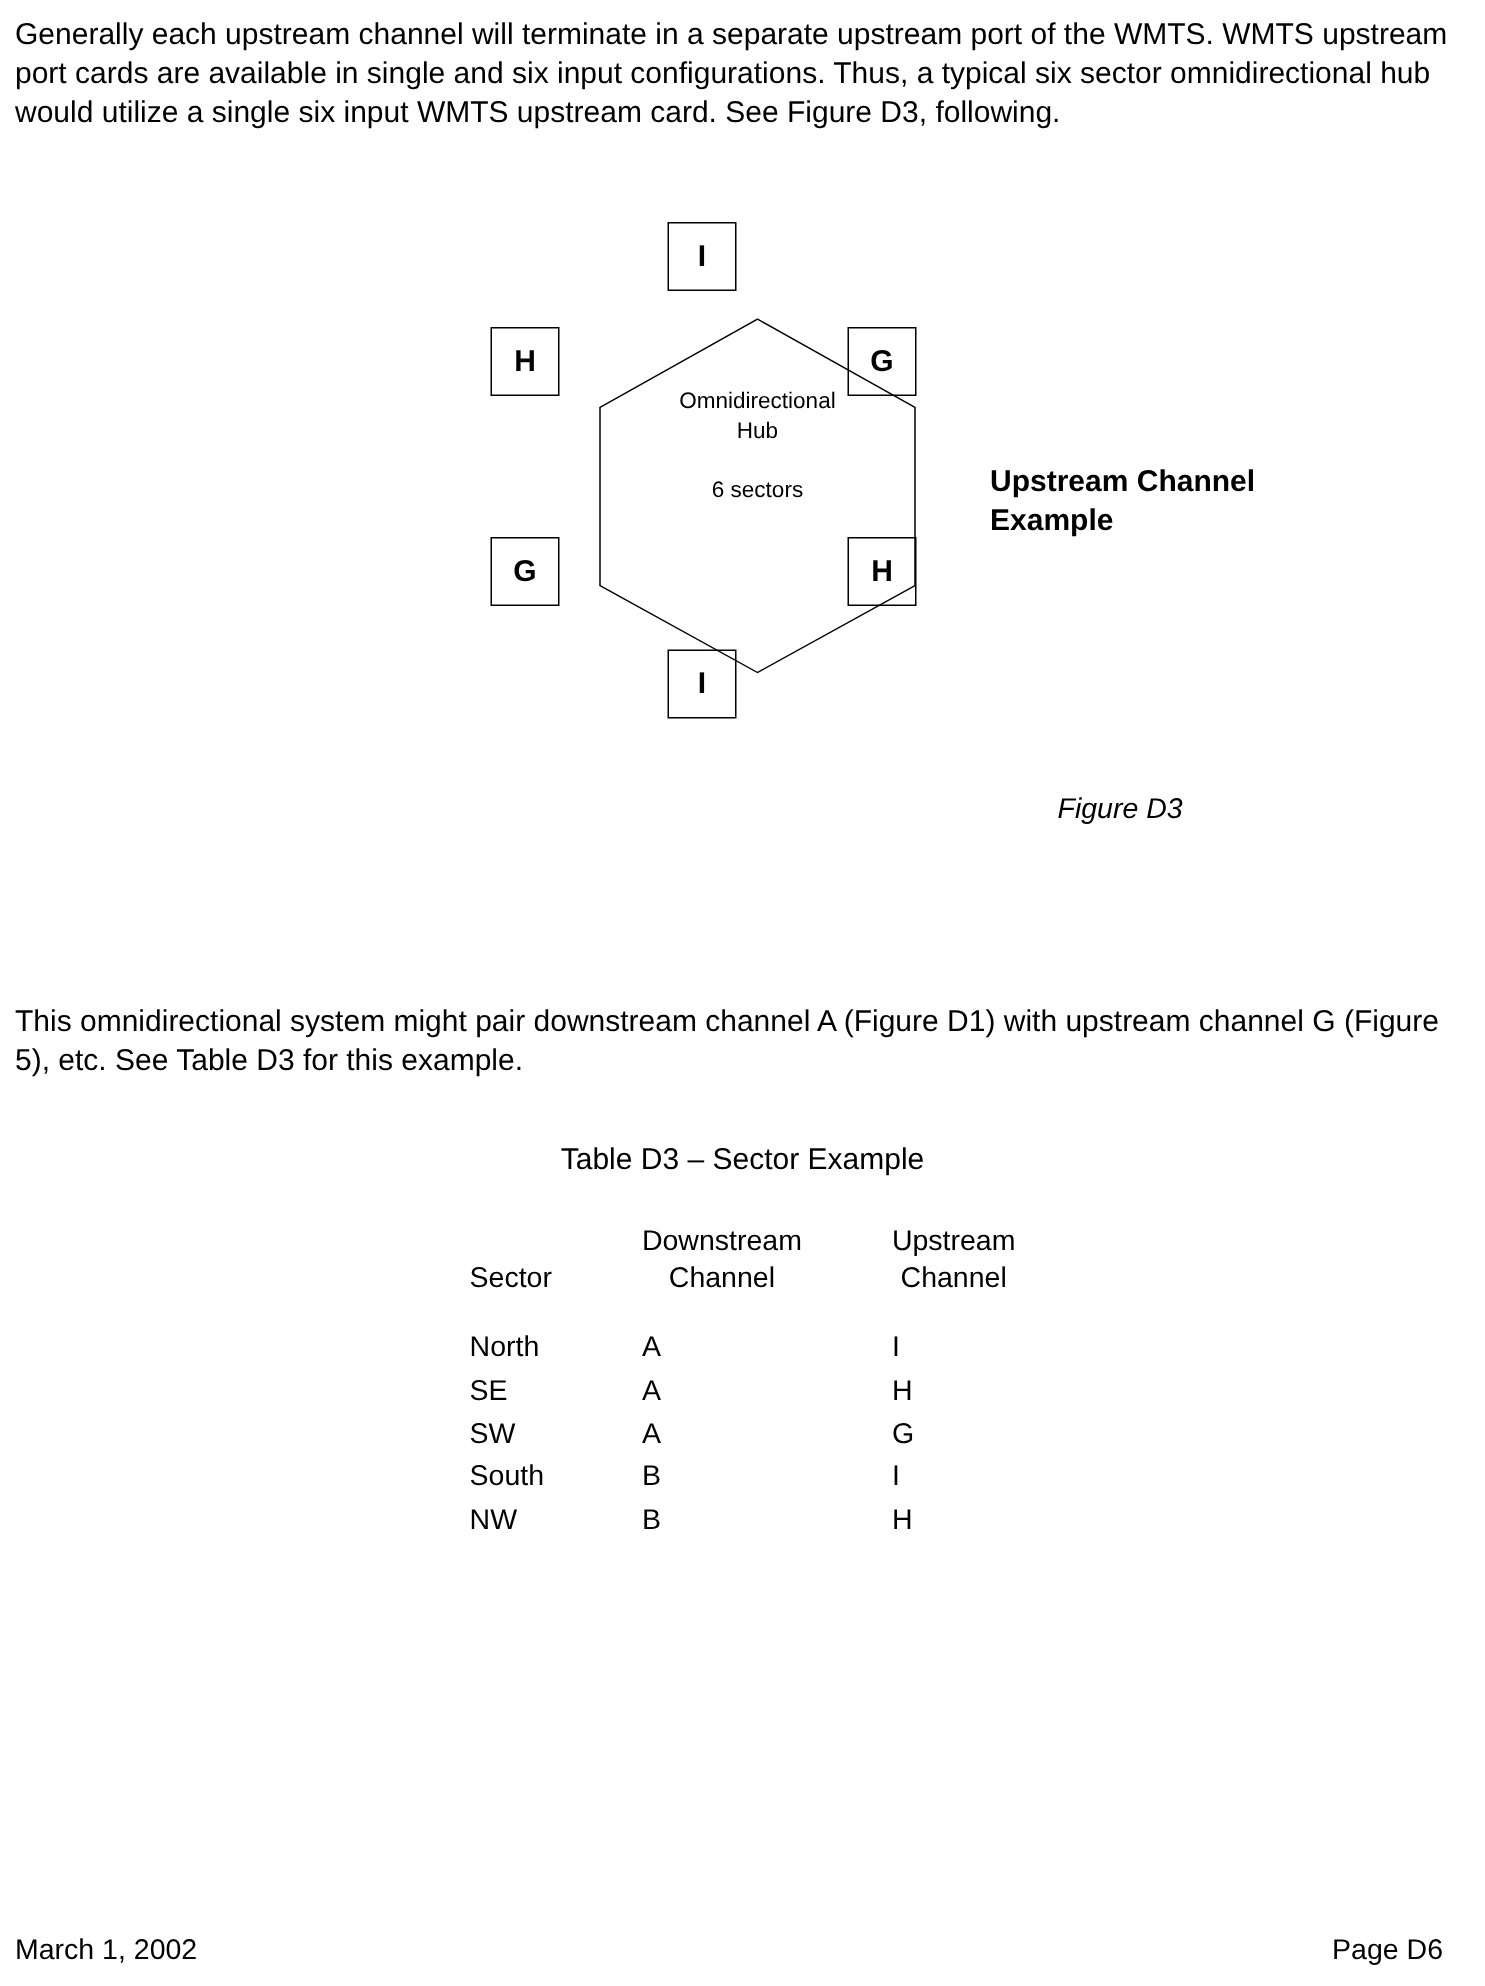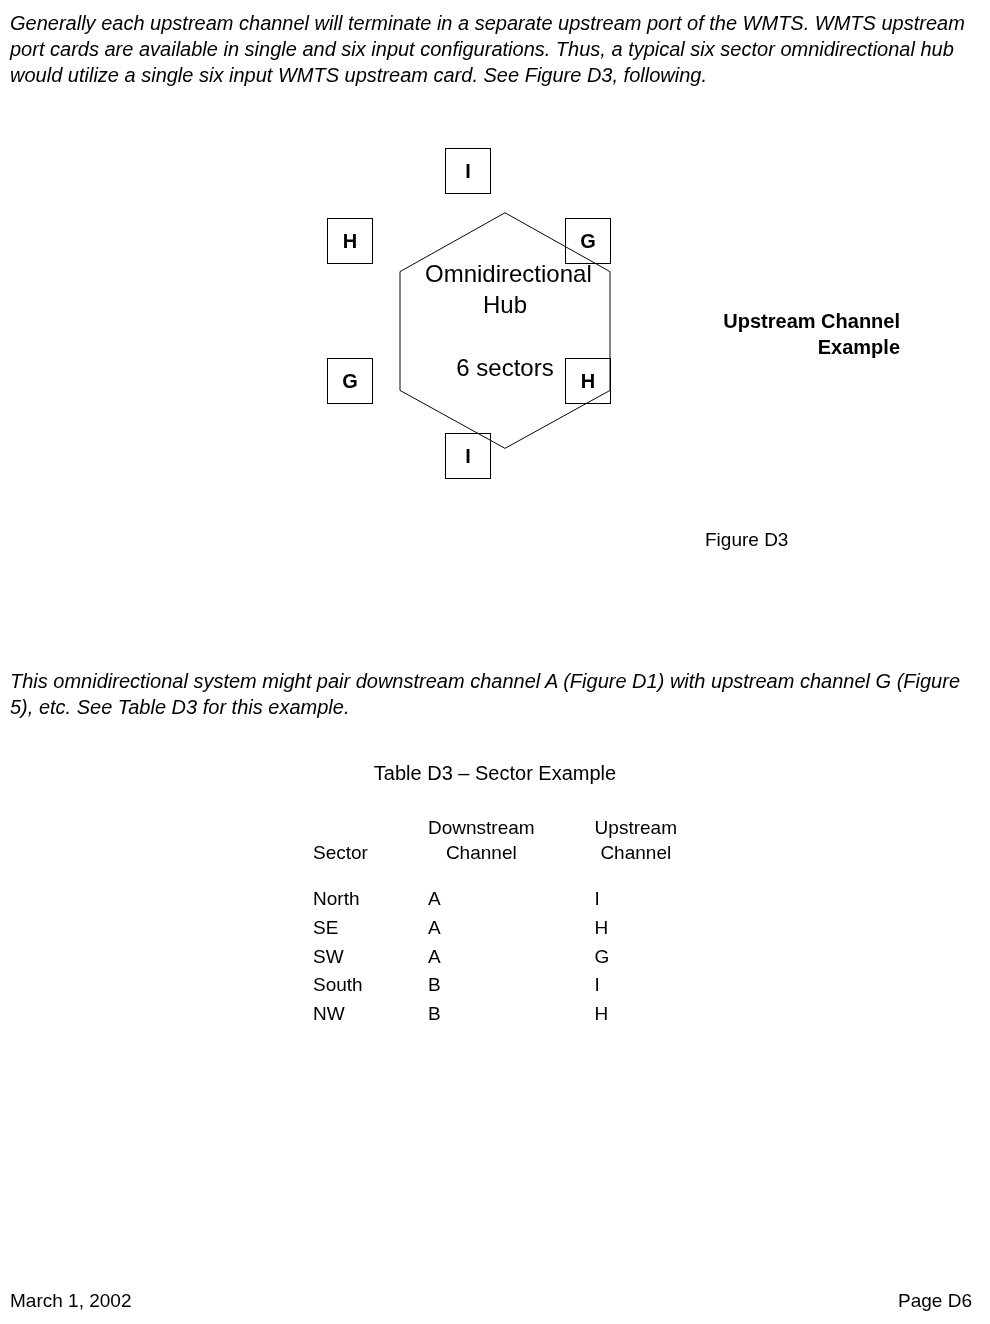--- a/index.html
+++ b/index.html
@@ -5,21 +5,20 @@
     body {
       font-family: Arial, sans-serif;
       margin: 0;
       padding: 10px;
       width: 970px;
       font-size: 20px;
       line-height: 1.3;
     }
     .paragraph {
       margin-bottom: 10px;
-      font-style: italic;
     }
     .diagram-container {
       position: relative;
       width: 100%;
       height: 420px;
       margin-top: 70px;
       margin-bottom: 90px;
     }
     .hexagon-area {
       position: absolute;
@@ -29,49 +28,50 @@
       height: 350px;
     }
     .hexagon {
       position: absolute;
       left: 60px;
       top: 50px;
     }
     .hex-label {
       position: absolute;
       text-align: center;
-      font-size: 24px;
+      font-size: 15px;
       width: 160px;
     }
     .sector-box {
       position: absolute;
       border: 1px solid black;
       width: 44px;
       height: 44px;
       display: flex;
       align-items: center;
       justify-content: center;
       font-weight: bold;
       font-size: 20px;
       font-family: Arial, sans-serif;
     }
     .diagram-title {
       position: absolute;
       left: 650px;
       top: 150px;
       font-weight: bold;
       font-size: 20px;
-      text-align: right;
+      text-align: left;
       width: 240px;
     }
     .figure-caption {
       position: absolute;
       left: 695px;
       top: 370px;
       font-size: 19px;
+      font-style: italic;
     }
     .table-title {
       text-align: center;
       font-weight: normal;
       font-size: 20px;
       margin-top: 40px;
       margin-bottom: 30px;
     }
     .data-table {
       margin: 0 auto;
@@ -84,21 +84,21 @@
       text-align: center;
       vertical-align: bottom;
     }
     .data-table td {
       padding: 2px 30px;
     }
     .footer {
       position: fixed;
       bottom: 10px;
       left: 10px;
-      right: 18px;
+      right: 28px;
       display: flex;
       justify-content: space-between;
       font-size: 19px;
     }
     .footer-spacer {
       height: 200px;
     }
   </style>
 </head>
 <body>

